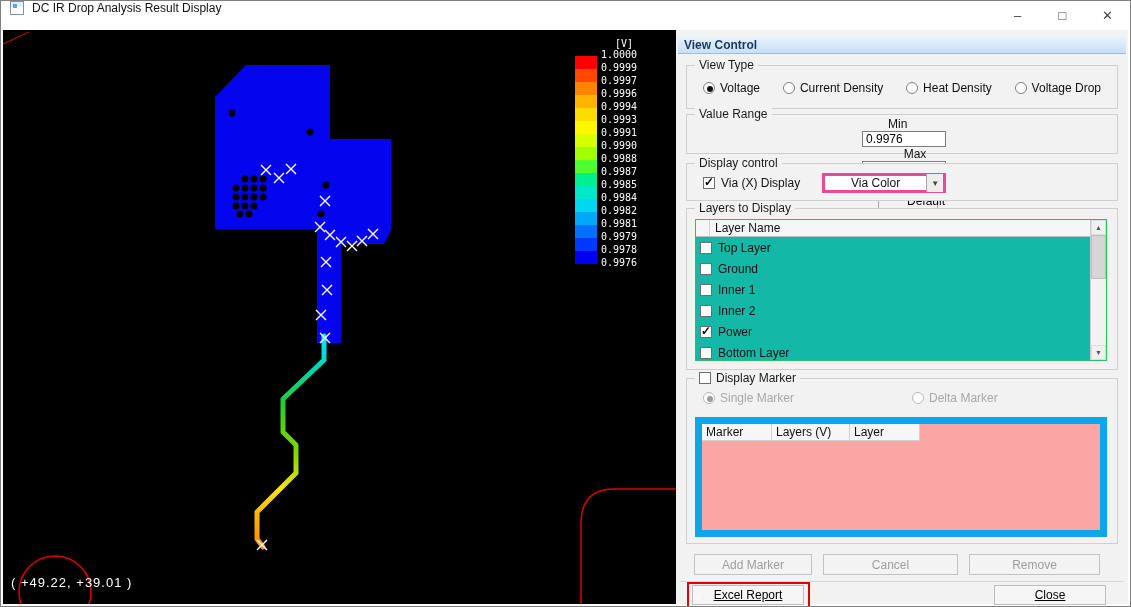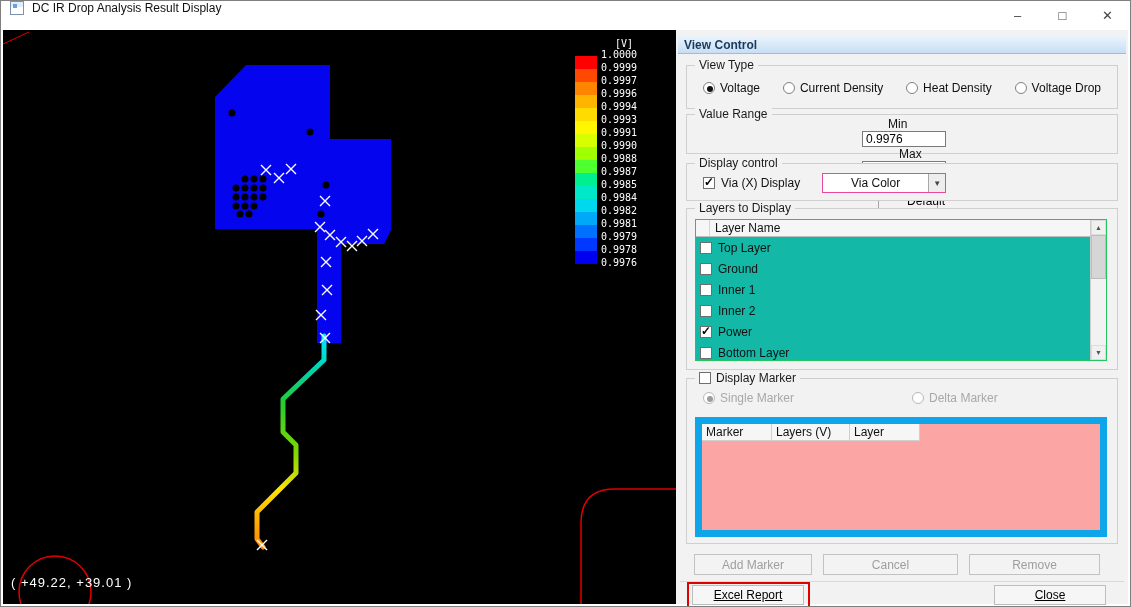--- a/index.html
+++ b/index.html
@@ -47,28 +47,28 @@
   .radio-opt.dis .radio { border-color: #b8b8b8; }
   .radio-opt.dis .radio.sel::after { background: #9c9c9c; }
   .radio-opt.dis .rlabel { color: #a8a8a8; }
   .checkbox { width: 12px; height: 12px; border: 1px solid #6f6f6f; background: #fff; display: inline-block; position: relative; flex: none; }
   .checkbox.checked::after { content: "✓"; position: absolute; left: 0px; top: -3px; font-size: 12px; font-weight: bold; color: #000; }
 
   .vt-row { display: flex; align-items: center; height: 100%; padding: 2px 16px 0 16px; justify-content: space-between; }
 
   .range-row { display: flex; align-items: center; height: 100%; padding: 2px 12px 0 16px; flex-direction: column; }
   .flabel { width: 32px; }
-  .flabel.max { margin-left: 22px; }
+  .flabel.max { margin-left: 22px; text-align: center; }
   .tinput { width: 84px; height: 19px; border: 1px solid #7a7a7a; background: #fff; font: 12px "Liberation Sans", sans-serif; padding: 0 3px; }
   .btn { font: 12px "Liberation Sans", sans-serif; background: #f2f2f2; border: 1px solid #a6a6a6; height: 21px; padding: 0 8px; cursor: default; }
   .btn.apply { margin-left: 24px; width: 62px; }
   .btn.default { margin-left: 8px; width: 60px; padding-left: 28px; }
 
   .dc-row { display: flex; align-items: center; height: 100%; padding: 2px 12px 0 16px; gap: 6px; }
-  .combo { margin-left: 16px; width: 124px; height: 20px; border: 1px solid #ec4899; background: #fff; display: flex; align-items: center; }
+  .combo { margin-left: 16px; width: 124px; height: 20px; border: 3px solid #ec4899; background: #fff; display: flex; align-items: center; }
   .combo-text { flex: 1; text-align: center; font-size: 12px; }
   .combo-arrow { width: 17px; height: 18px; background: #ededed; border-left: 1px solid #a8a8a8; font-size: 8px; color: #444; display: flex; align-items: center; justify-content: center; }
 
   
   .layer-list { position: absolute; left: 8px; right: 10px; top: 10px; bottom: 8px; border: 1px solid #22c55e; background: #14b8a6; overflow: hidden; }
   .ll-header { display: flex; height: 17px; margin-right: 16px; }
   .ll-h-first { width: 14px; background: #f6f6f6; border-right: 1px solid #d5d5d5; border-bottom: 1px solid #bdbdbd; }
   .ll-h-name { flex: 1; background: #f6f6f6; border-bottom: 1px solid #bdbdbd; font-size: 12px; line-height: 16px; padding-left: 5px; }
   .ll-row { display: flex; align-items: center; height: 21px; padding-left: 4px; gap: 6px; }
   .ll-label { font-size: 12px; }

